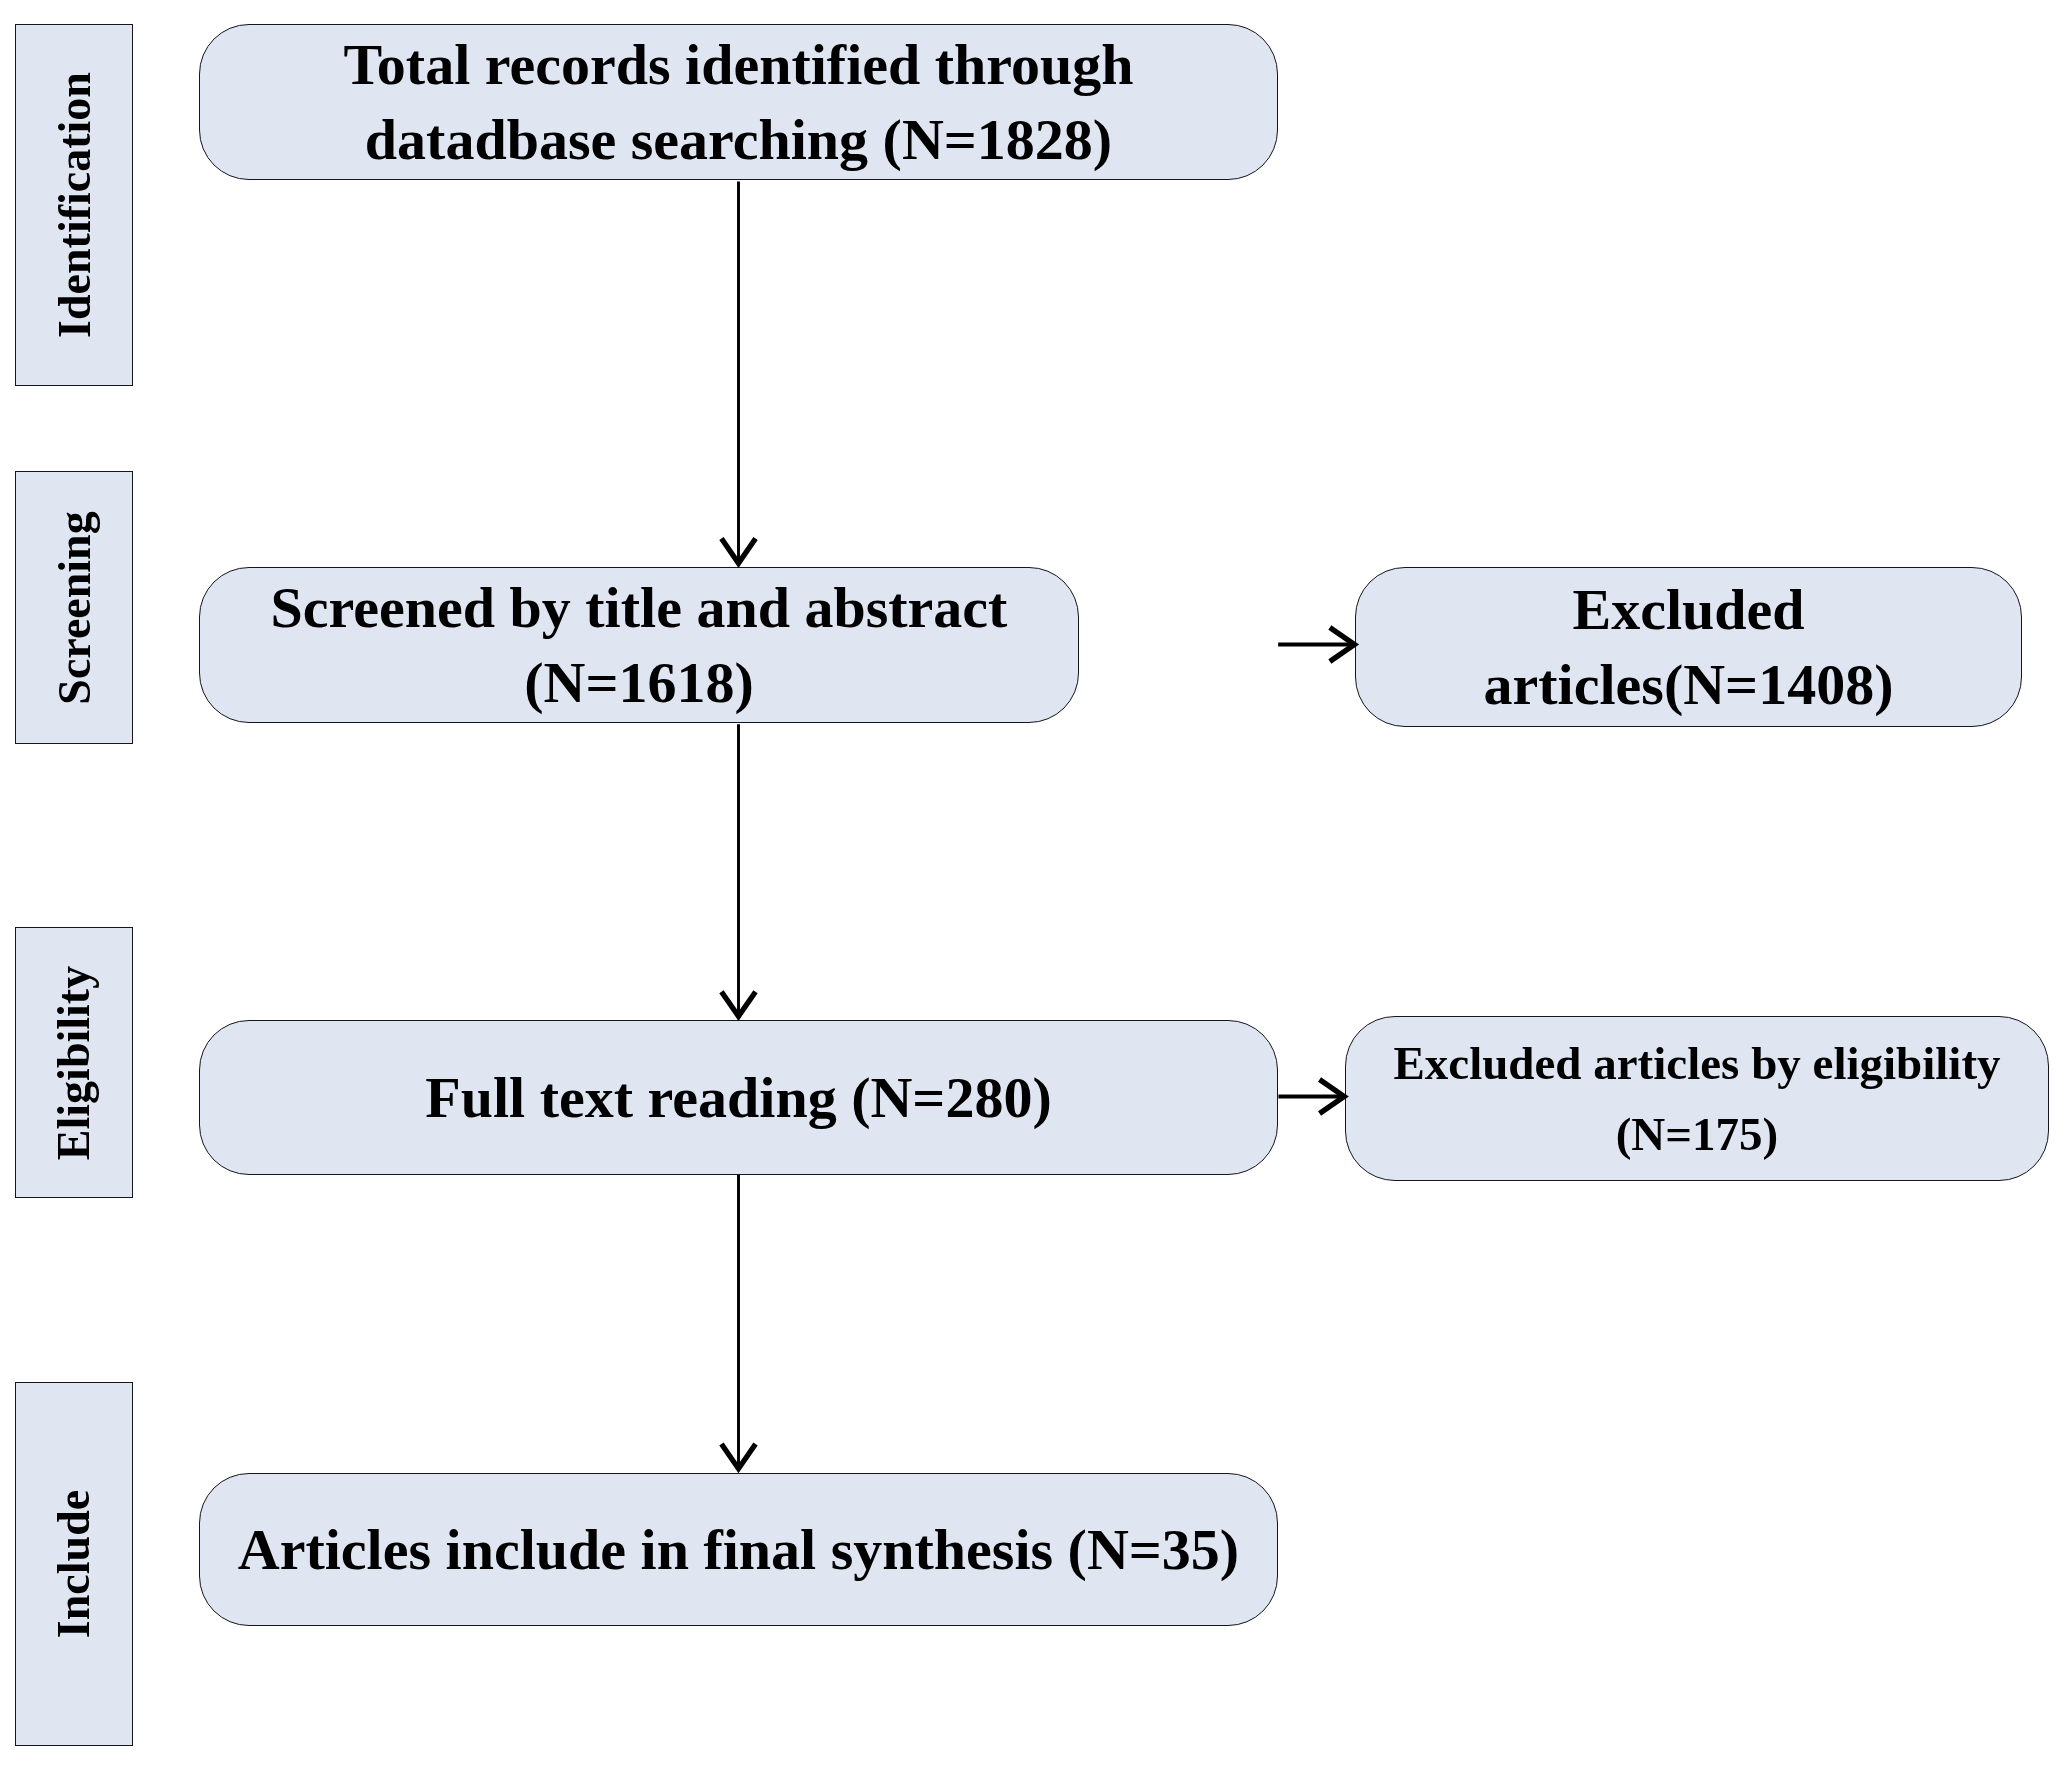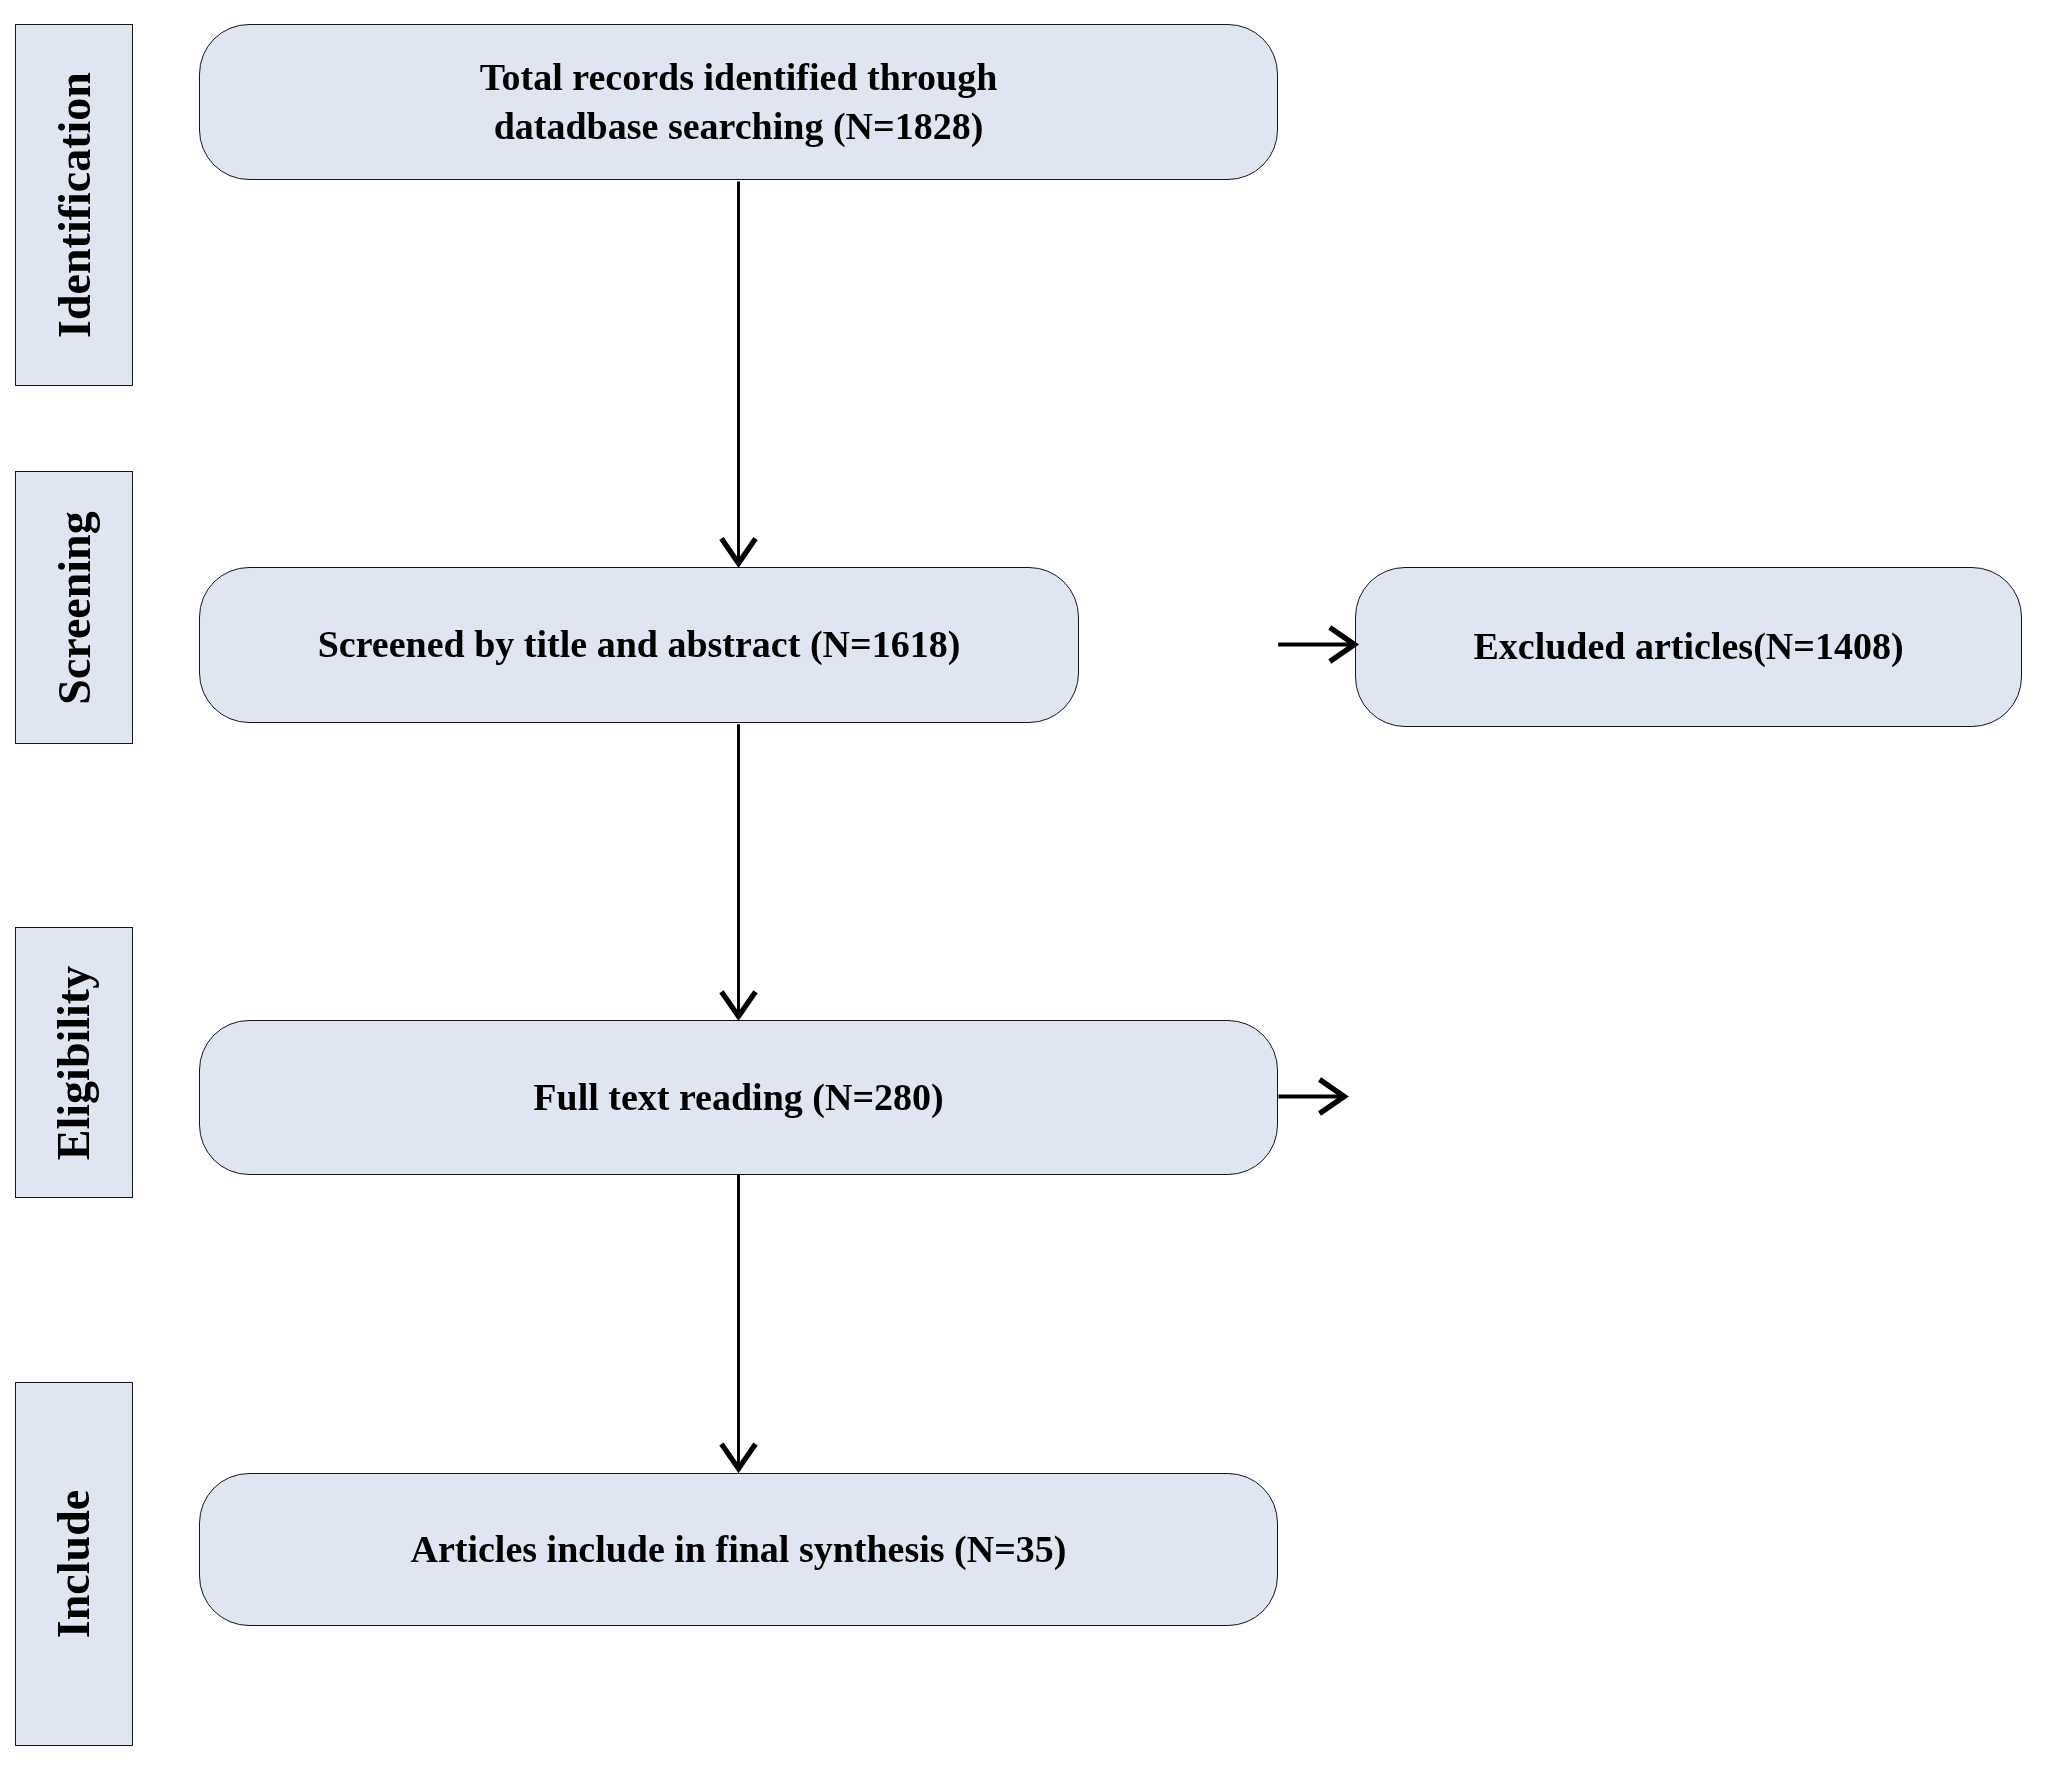--- a/index.html
+++ b/index.html
@@ -41,21 +41,21 @@
   
   .flow-box{
     position:absolute;
     background:var(--fill,#dfe6f2);
     border:1.8px solid var(--border,#15151c);
     border-radius:50px;
     box-sizing:border-box;
     display:flex;align-items:center;justify-content:center;
     text-align:center;
     font-weight:bold;
-    font-size:38px;
+    font-size:58px;
     line-height:1.3;
     white-space:pre-line;
     padding:0 18px;
   }
   .box-identified{left:199px;top:24px;width:1079px;height:156px;}
   .box-screened{left:199px;top:567px;width:880px;height:156px;}
   .box-fulltext{left:199px;top:1020px;width:1079px;height:155px;}
   .box-included{left:199px;top:1473px;width:1079px;height:153px;}
   .box-excluded-screening{left:1355px;top:567px;width:667px;height:160px;}
   .box-excluded-eligibility{left:1345px;top:1016px;width:704px;height:165px;font-size:47px;line-height:1.5;}
@@ -92,20 +92,24 @@
   <div class="flow-box box-fulltext">
     <span>Full text reading (N=280)</span>
   </div>
   <div class="flow-box box-included">
     <span>Articles include in final synthesis (N=35)</span>
   </div>
 
   <div class="flow-box box-excluded-screening">
     <span>Excluded articles(N=1408)</span>
   </div>
+  <div class="flow-box box-excluded-eligibility">
+    <span>Excluded articles by eligibility
+(N=175)</span>
+  </div>
 
   <svg class="arrow-svg" style="left:715px;top:180px" width="47" height="387" viewBox="0 0 80 654">
     <line class="arrow-line" x1="40" y1="0" x2="40" y2="650" stroke-width="5"></line>
     <polyline class="arrow-line" points="11,608 40,650 69,608" stroke-width="9"></polyline>
   </svg>
 
   <svg class="arrow-svg" style="left:715px;top:723px" width="47" height="297" viewBox="0 0 80 501">
     <line class="arrow-line" x1="40" y1="0" x2="40" y2="497" stroke-width="5"></line>
     <polyline class="arrow-line" points="11,455 40,497 69,455" stroke-width="9"></polyline>
   </svg>

